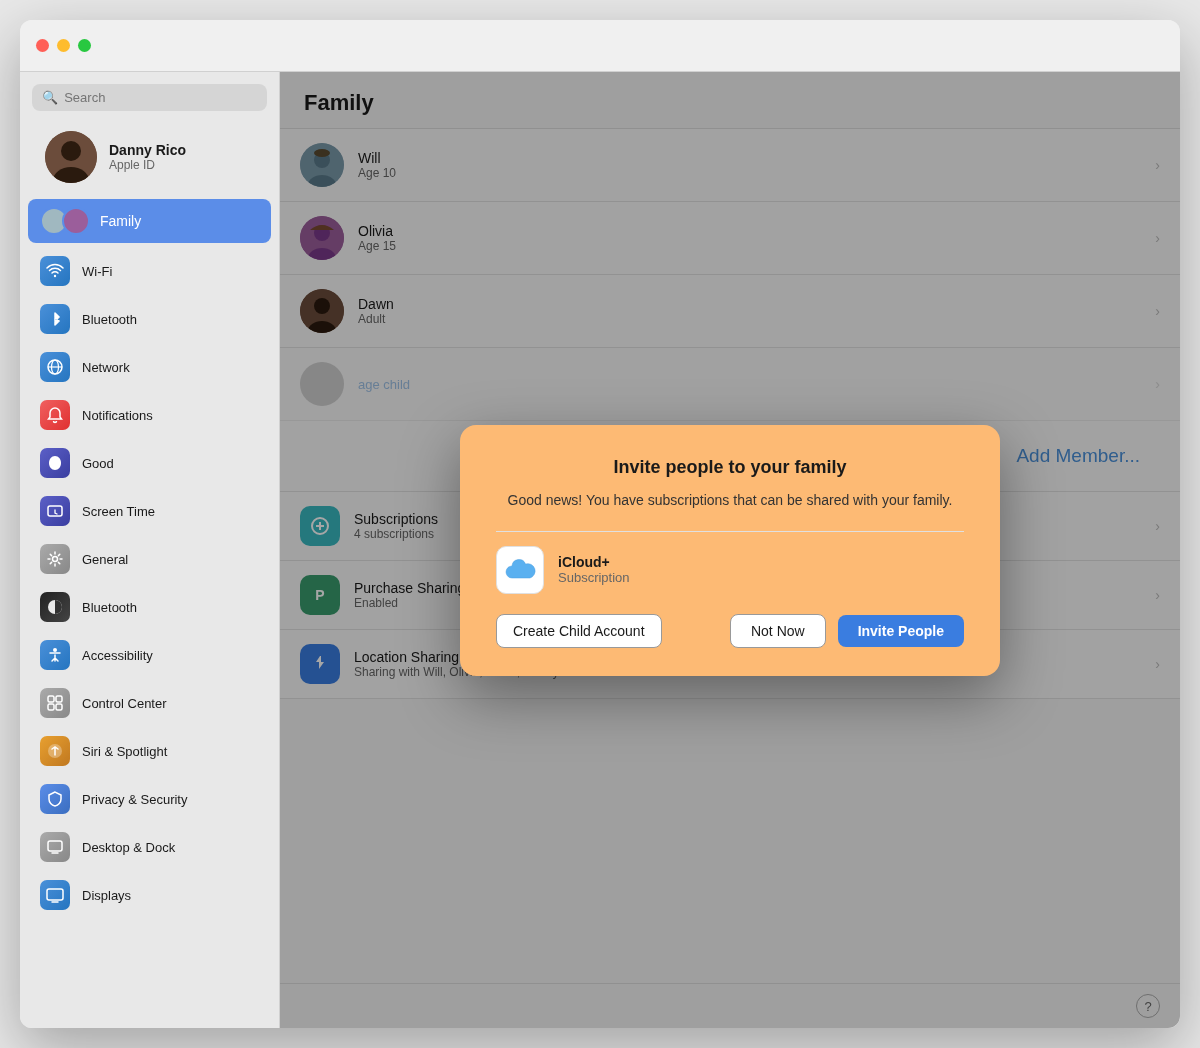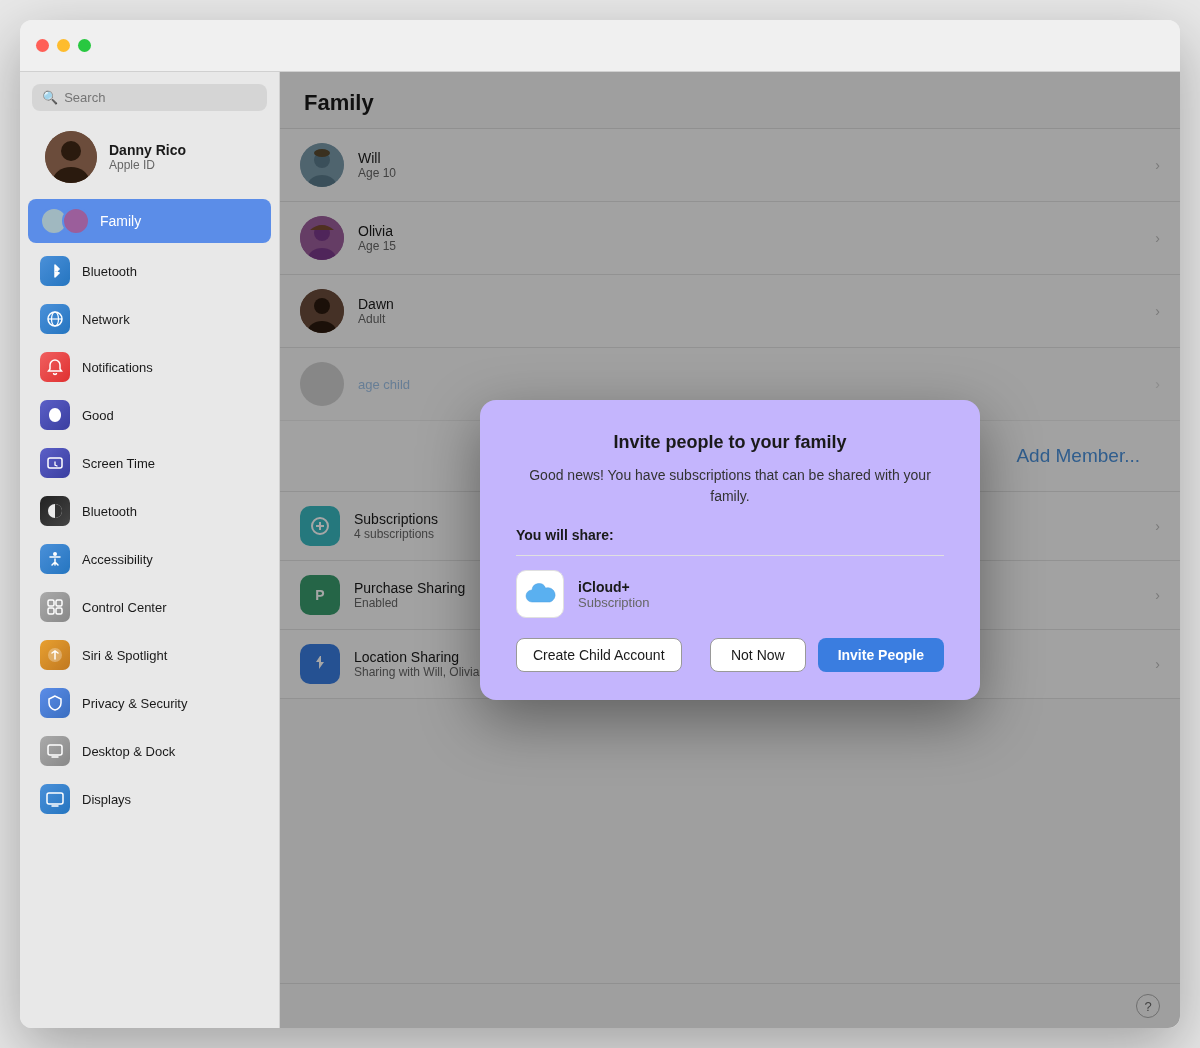--- a/index.html
+++ b/index.html
@@ -283,23 +283,23 @@
     .modal-overlay {
       position: absolute;
       inset: 0;
       background: rgba(0,0,0,0.35);
       display: flex;
       align-items: center;
       justify-content: center;
       z-index: 100;
     }
     .modal {
-      background: #c4b5fd;
+      background: #fdba74;
       border-radius: 16px;
-      width: 500px;
+      width: 540px;
       padding: 32px 36px 28px 36px;
       box-shadow: 0 20px 60px rgba(0,0,0,0.4);
     }
     .modal-title {
       font-size: 18px;
       font-weight: 700;
       color: #1a1a1a;
       text-align: center;
       margin-bottom: 12px;
     }
@@ -334,20 +334,21 @@
       background: white;
       border: 1.5px solid #e0e0e0;
       display: flex;
       align-items: center;
       justify-content: center;
     }
     .share-item-info .share-item-name { font-size: 14px; font-weight: 600; color: #1a1a1a; }
     .share-item-info .share-item-type { font-size: 13px; color: #666; }
     .modal-actions {
       display: flex;
+      align-items: center;
       gap: 12px;
       justify-content: flex-start;
     }
     .btn-create-child {
       padding: 8px 16px;
       border-radius: 8px;
       border: 1.5px solid #999;
       background: white;
       font-size: 14px;
       font-weight: 500;
@@ -415,20 +416,31 @@
       </div>
 
       <div class="family-item">
         <div class="family-avatar-stack">
           <div class="av" style="background:#a0b8c0;"></div>
           <div class="av" style="background:#9b5e9b;"></div>
         </div>
         <span class="family-label">Family</span>
       </div>
 
+      <div class="sidebar-item">
+        <div class="sidebar-item-icon ic-wifi">
+          <svg width="18" height="18" viewBox="0 0 18 18" fill="none">
+              <path d="M1 6c2.2-2.2 5.2-3.5 8-3.5s5.8 1.3 8 3.5" stroke="white" stroke-width="1.5" stroke-linecap="round"></path>
+              <path d="M3.5 8.5c1.4-1.4 3.3-2.2 5.5-2.2s4.1.8 5.5 2.2" stroke="white" stroke-width="1.5" stroke-linecap="round"></path>
+              <path d="M6 11c.8-.8 2-1.2 3-1.2s2.2.4 3 1.2" stroke="white" stroke-width="1.5" stroke-linecap="round"></path>
+              <circle cx="9" cy="14" r="1.2" fill="white"></circle>
+            </svg>
+        </div>
+        <span class="sidebar-item-label">Wi-Fi</span>
+      </div>
 
       <div class="sidebar-item">
         <div class="sidebar-item-icon ic-bt">
           <svg width="18" height="18" viewBox="0 0 18 18" fill="white">
               <path d="M9 3v12M9 3l4 4-4 4M9 15l4-4-4-4" stroke="white" stroke-width="1.5" stroke-linecap="round"></path>
             </svg>
         </div>
         <span class="sidebar-item-label">Bluetooth</span>
       </div>
 
@@ -466,20 +478,29 @@
       <div class="sidebar-item">
         <div class="sidebar-item-icon ic-screentime">
           <svg width="18" height="18" viewBox="0 0 18 18" fill="none">
               <rect x="2" y="4" width="14" height="10" rx="2" stroke="white" stroke-width="1.5"></rect>
               <path d="M9 8v3l2 1" stroke="white" stroke-width="1.3" stroke-linecap="round"></path>
             </svg>
         </div>
         <span class="sidebar-item-label">Screen Time</span>
       </div>
 
+      <div class="sidebar-item">
+        <div class="sidebar-item-icon ic-general">
+          <svg width="18" height="18" viewBox="0 0 18 18" fill="none">
+              <circle cx="9" cy="9" r="2.5" stroke="white" stroke-width="1.5"></circle>
+              <path d="M9 2v2M9 14v2M2 9h2M14 9h2M4.2 4.2l1.4 1.4M12.4 12.4l1.4 1.4M4.2 13.8l1.4-1.4M12.4 5.6l1.4-1.4" stroke="white" stroke-width="1.5" stroke-linecap="round"></path>
+            </svg>
+        </div>
+        <span class="sidebar-item-label">General</span>
+      </div>
 
       <div class="sidebar-item">
         <div class="sidebar-item-icon ic-appearance">
           <svg width="18" height="18" viewBox="0 0 18 18">
               <circle cx="9" cy="9" r="7" fill="white" fill-opacity="0.9"></circle>
               <path d="M9 2A7 7 0 019 16" fill="#333"></path>
             </svg>
         </div>
         <span class="sidebar-item-label">Bluetooth</span>
       </div>
@@ -654,21 +675,20 @@
 
       <div class="bottom-bar">
         <div class="help-btn">?</div>
       </div>
 
       <div class="modal-overlay">
         <div class="modal">
           <div class="modal-title">Invite people to your family</div>
           <div class="modal-body-text">Good news! You have subscriptions that can be shared with your family.</div>
 
-          <div class="modal-share-label">You will share:</div>
           <div class="modal-divider"></div>
 
           <div class="modal-share-item">
             <div class="icloud-icon">
               <svg width="32" height="24" viewBox="0 0 32 24" fill="none">
                 <path d="M26 20H8a6 6 0 010-12 7 7 0 0113.5-2A5 5 0 0126 20z" fill="#5ab0f0" stroke="#4a9fe0" stroke-width="0.5"></path>
               </svg>
             </div>
             <div class="share-item-info">
               <div class="share-item-name">iCloud+</div>

